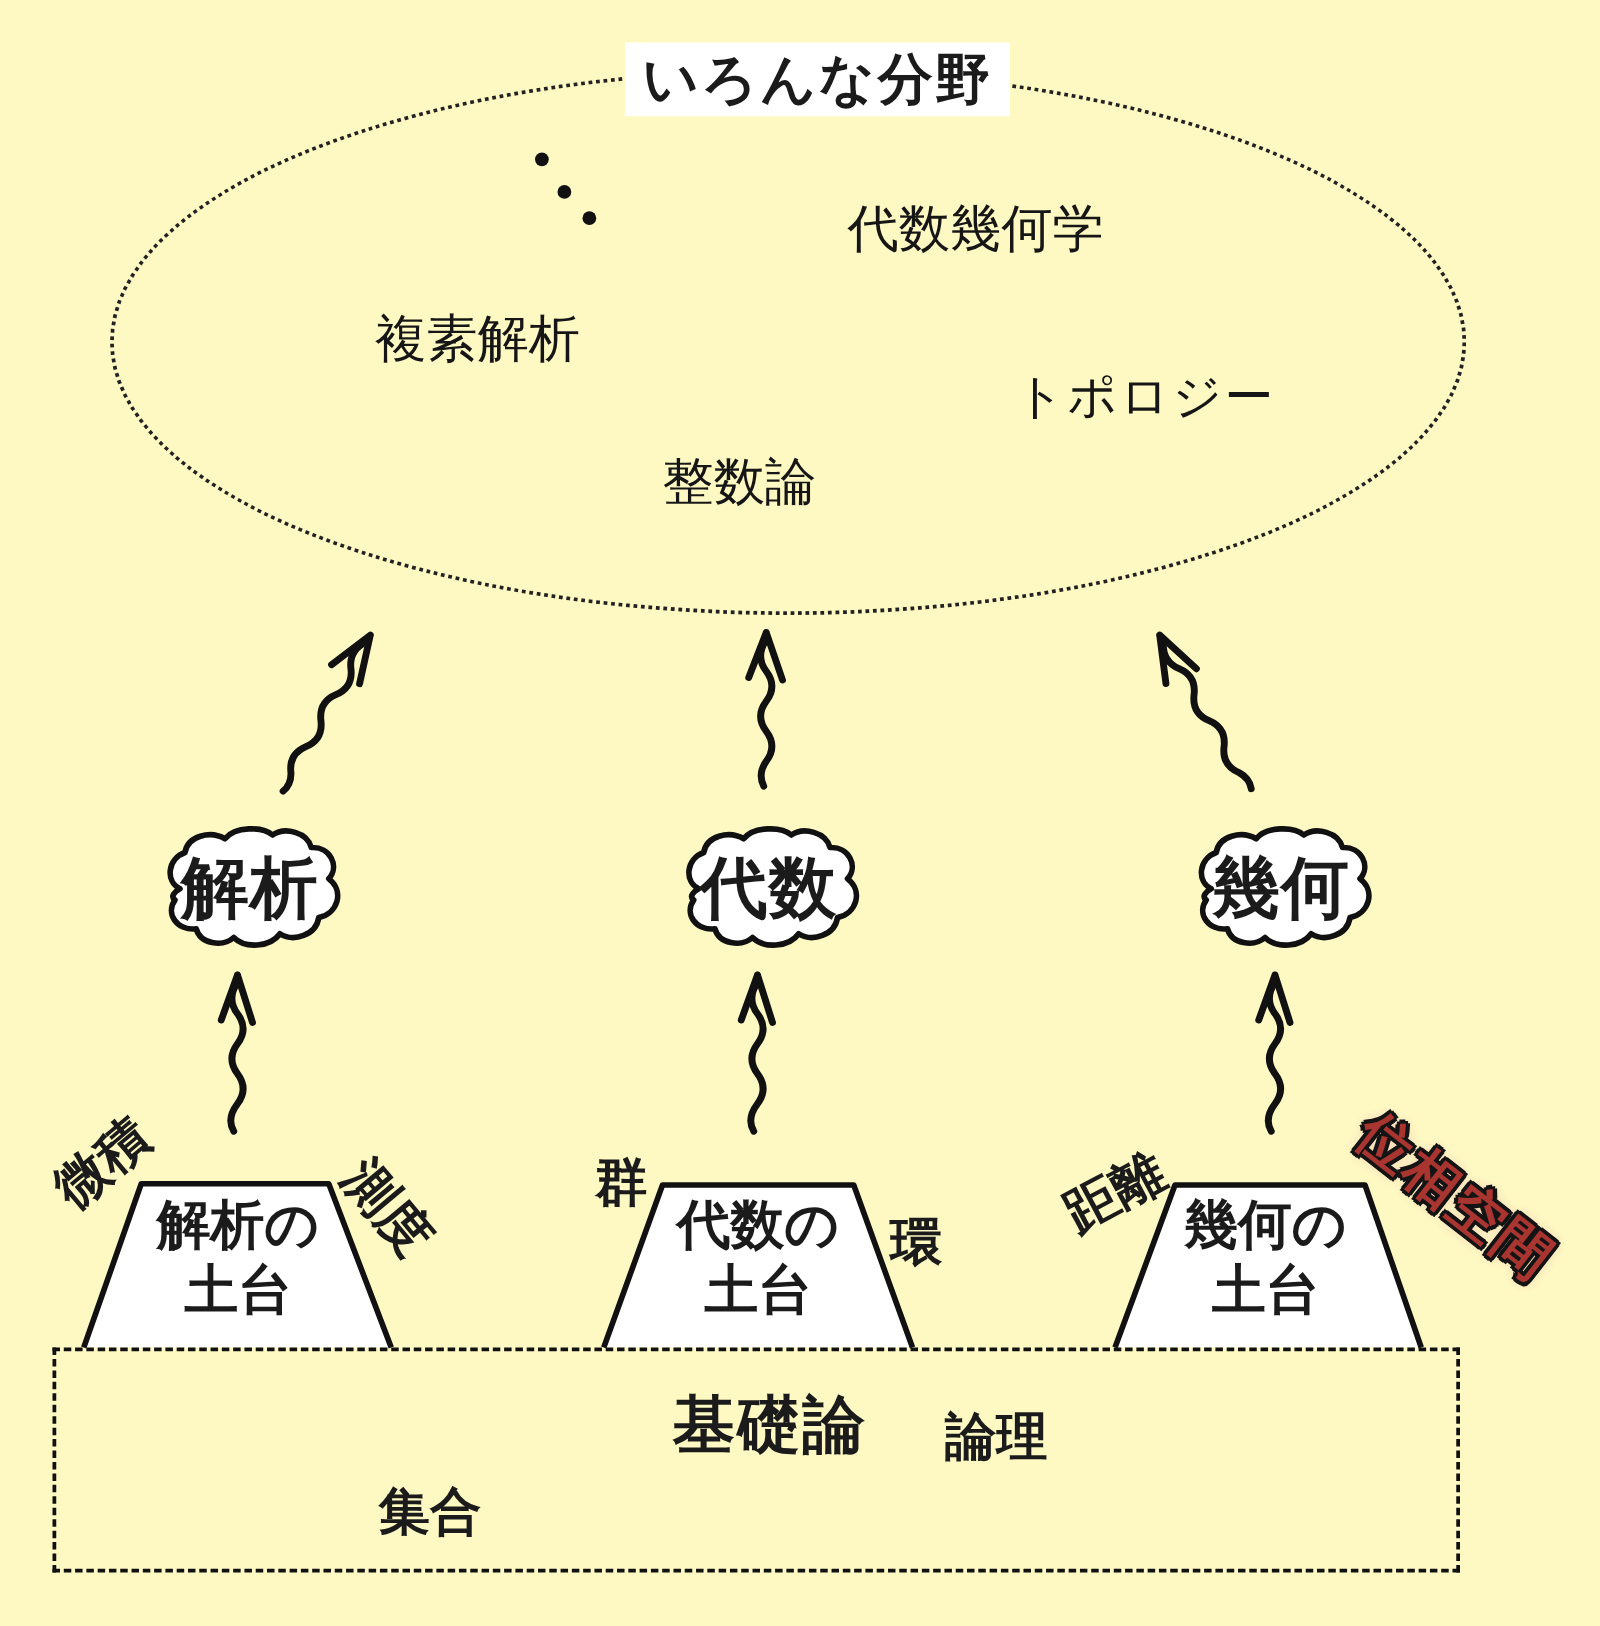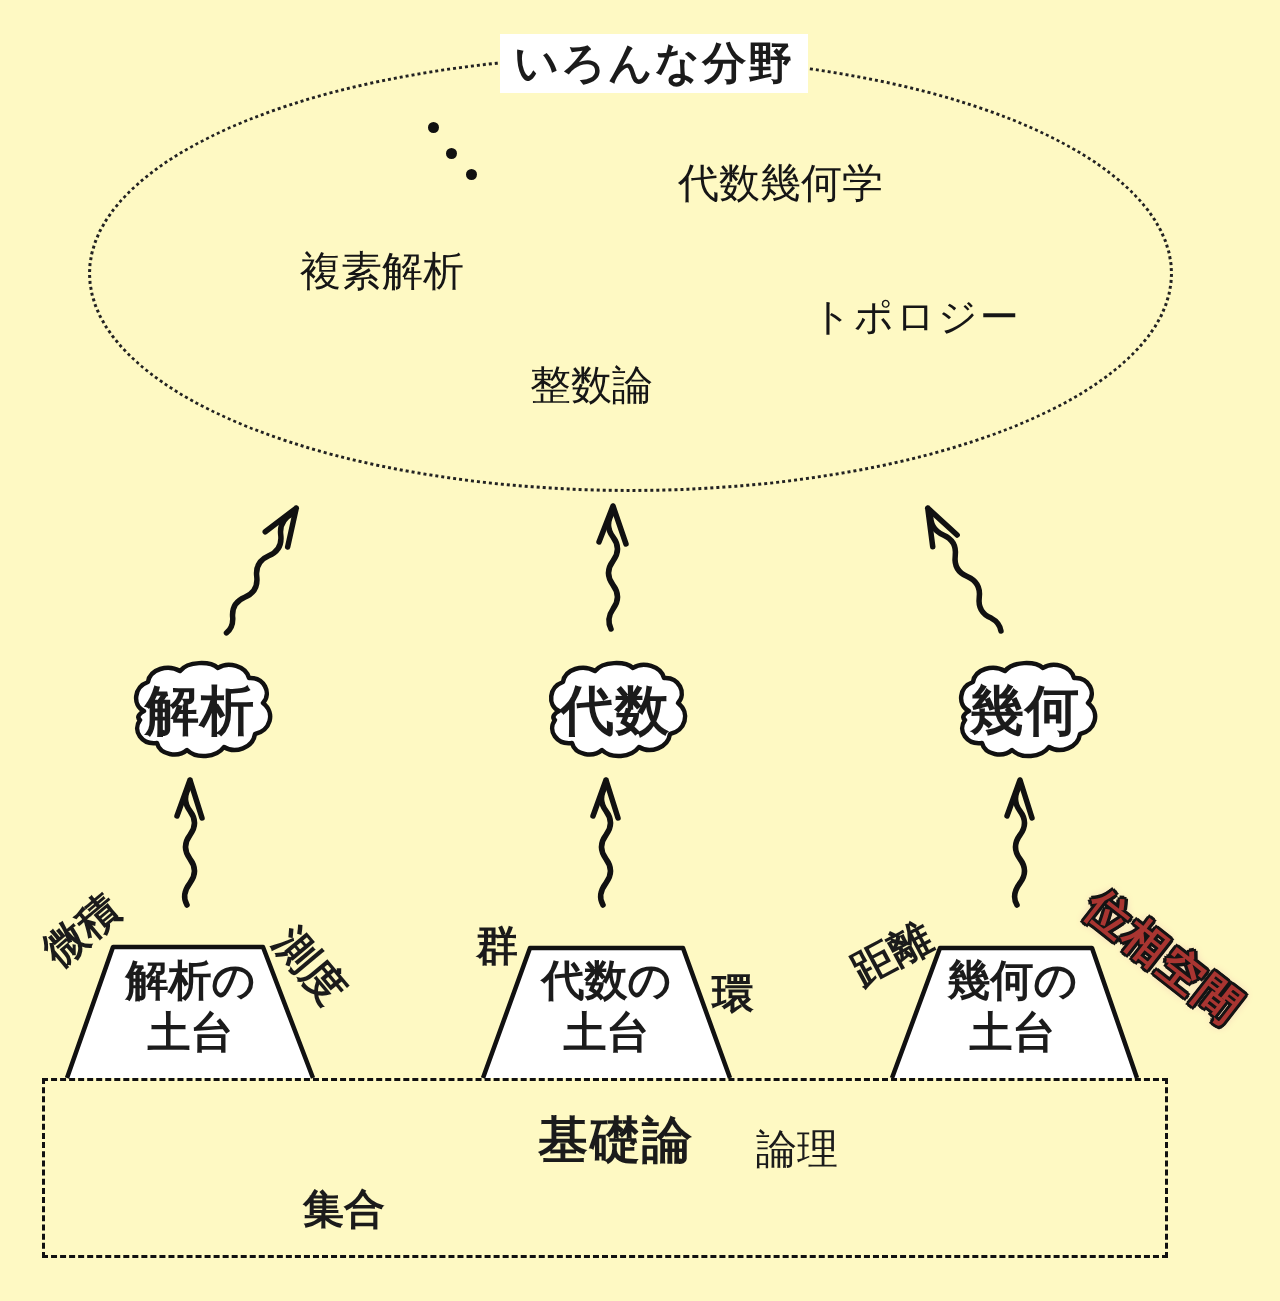--- a/index.html
+++ b/index.html
@@ -72,21 +72,21 @@
     transform:rotate(38deg);
   }
 
   
   .foundation-box {
     left:42px; top:1078px; width:1126px; height:180px;
     border:3.5px dashed #111;
     background:transparent;
   }
   .foundation-title { left:538px; top:1072px; font-size:50px; font-weight:600; letter-spacing:2px;margin-top:35px; }
-  .foundation-logic { left:756px; top:1122px; font-size:41px; font-weight:400; }
+  .foundation-logic { left:756px; top:1122px; font-size:41px; font-weight:700; }
   .foundation-set   { left:303px; top:1182px; font-size:41px; font-weight:700; }
 </style>
 </head>
 <body>
 
 <div class="stage">
 
   <div class="abs fields-ellipse"></div>
   <div class="abs ellipse-title">いろんな分野</div>
 

